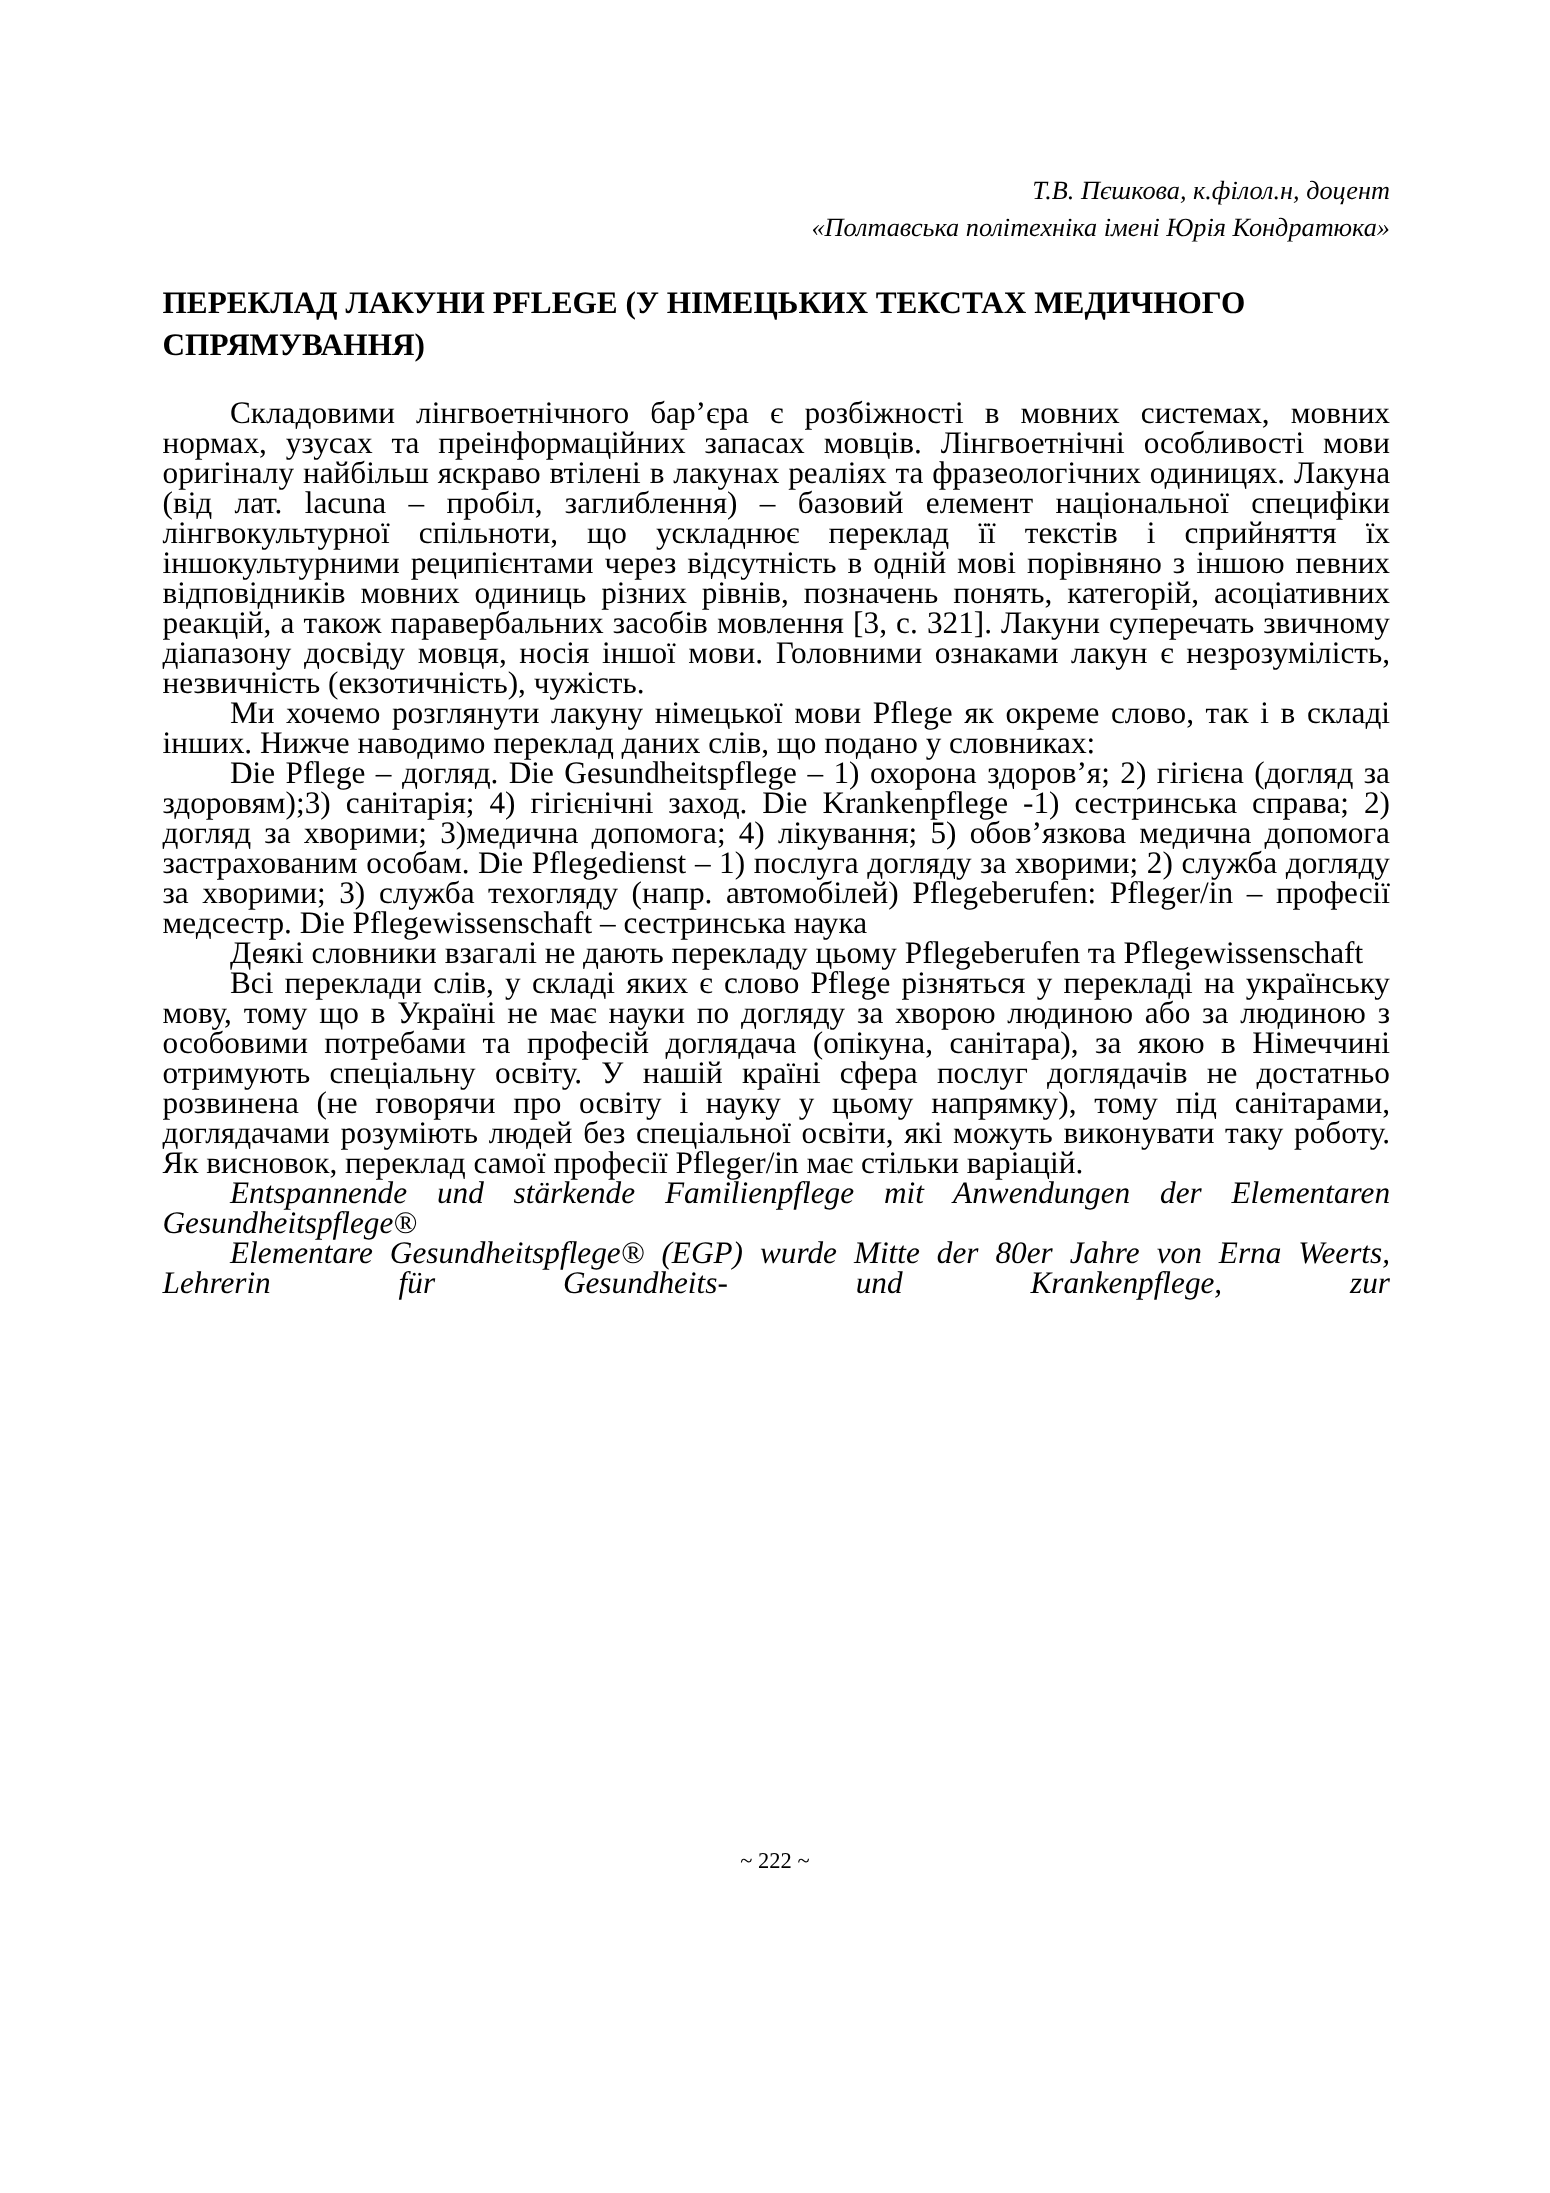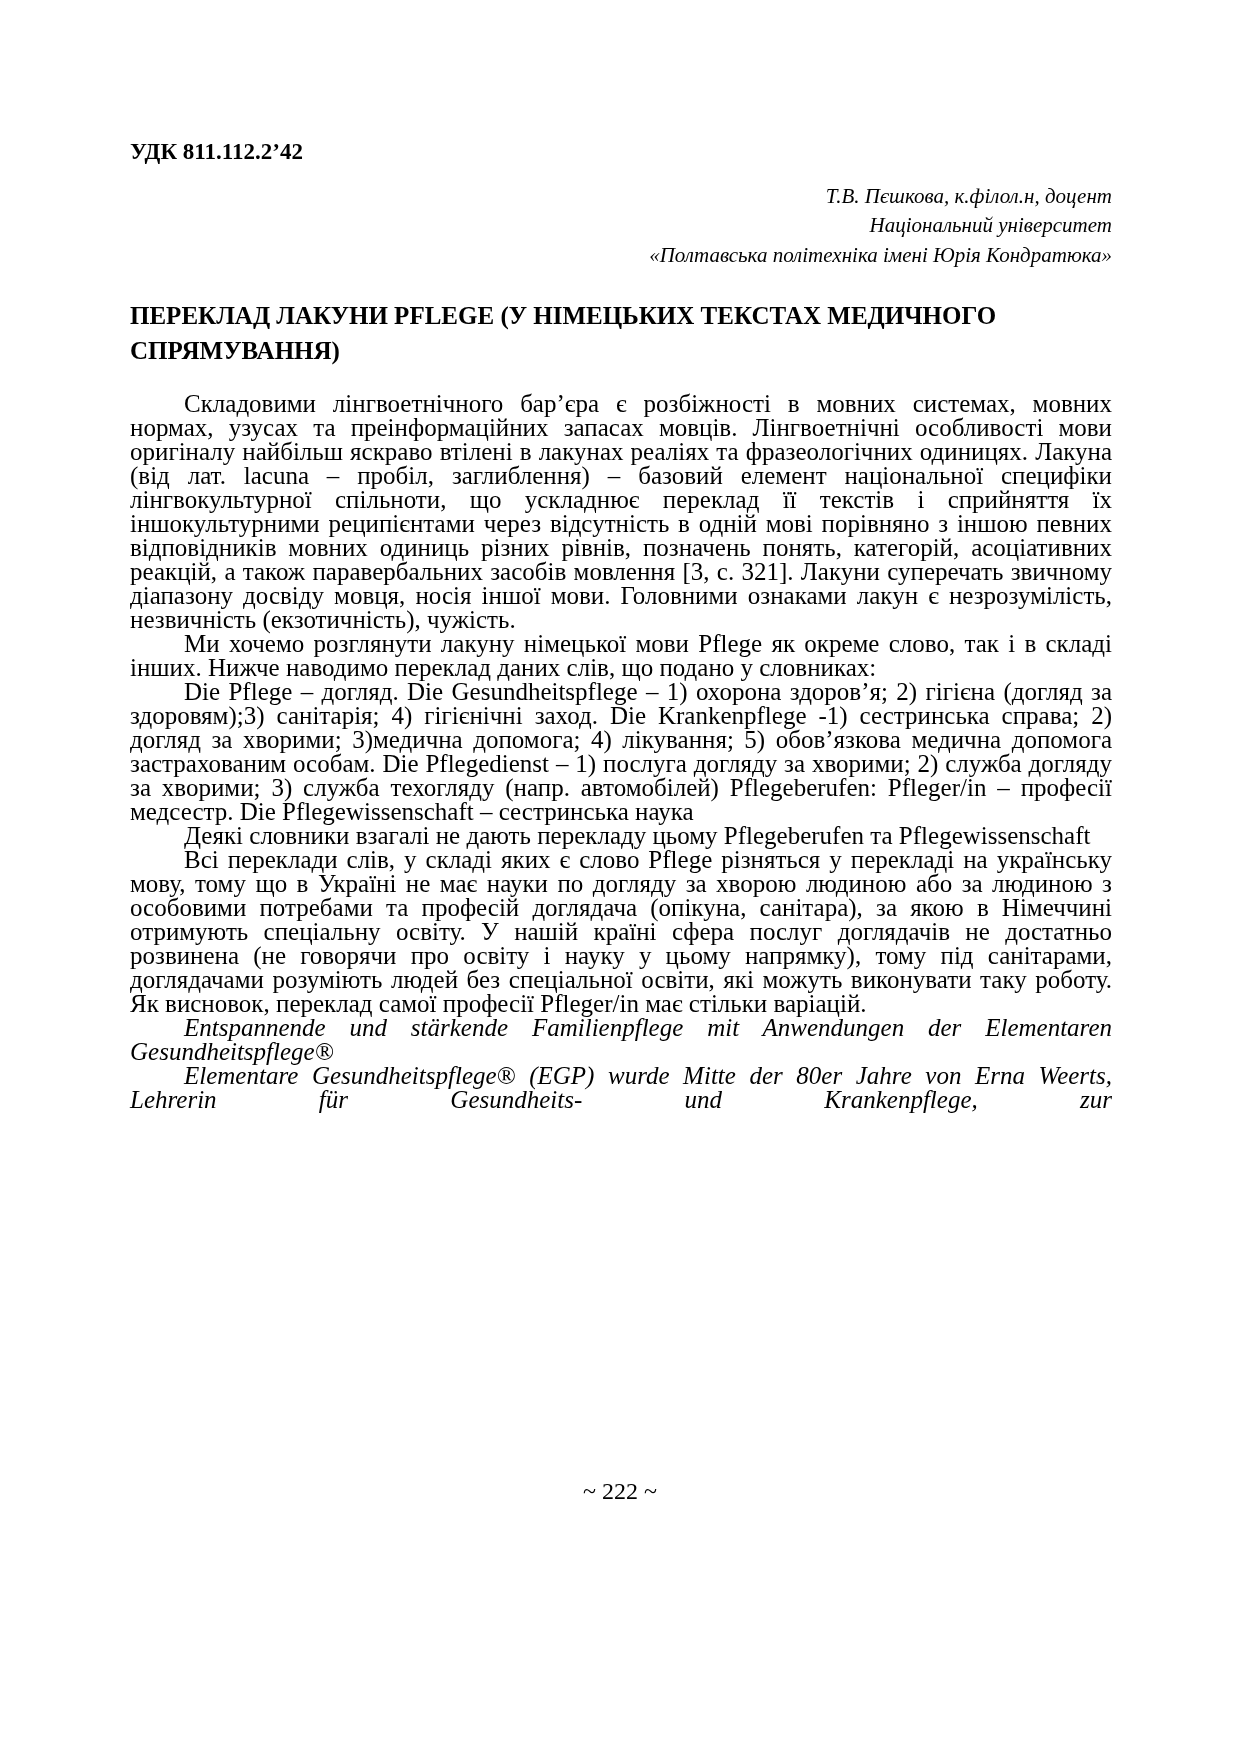--- a/index.html
+++ b/index.html
@@ -45,33 +45,31 @@
     text-indent: 54px;
   }
   .para.italic { font-style: italic; font-family: Liberation Serif, serif; }
   .para.justify-last { text-align-last: justify; }
   .page-footer {
     position: absolute;
     top: 1478px;
     left: 0;
     width: 100%;
     text-align: center;
-    font-size: 24px;
+    font-size: 18px;
   }
 </style>
 </head>
 <body>
 
 <div class="page">
 
-  <div class="udk">УДК 811.112.2’42</div>
 
   <div class="authors">
     <div>Т.В. Пєшкова, к.філол.н, доцент</div>
-    <div>Національний університет</div>
     <div>«Полтавська політехніка імені Юрія Кондратюка»</div>
   </div>
 
   <h1 class="article-title">ПЕРЕКЛАД ЛАКУНИ PFLEGE (У НІМЕЦЬКИХ ТЕКСТАХ МЕДИЧНОГО СПРЯМУВАННЯ)</h1>
 
   <p class="para">Складовими лінгвоетнічного бар’єра є розбіжності в мовних системах, мовних нормах, узусах та преінформаційних запасах мовців. Лінгвоетнічні особливості мови оригіналу найбільш яскраво втілені в лакунах реаліях та фразеологічних одиницях. Лакуна (від лат. lacuna – пробіл, заглиблення) – базовий елемент національної специфіки лінгвокультурної спільноти, що ускладнює переклад її текстів і сприйняття їх іншокультурними реципієнтами через відсутність в одній мові порівняно з іншою певних відповідників мовних одиниць різних рівнів, позначень понять, категорій, асоціативних реакцій, а також паравербальних засобів мовлення [3, с. 321]. Лакуни суперечать звичному діапазону досвіду мовця, носія іншої мови. Головними ознаками лакун є незрозумілість, незвичність (екзотичність), чужість.</p>
 
   <p class="para">Ми хочемо розглянути лакуну німецької мови Pflege як окреме слово, так і в складі інших. Нижче наводимо переклад даних слів, що подано у словниках:</p>
 
   <p class="para">Die Pflege – догляд. Die Gesundheitspflege – 1) охорона здоров’я; 2) гігієна (догляд за здоровям);3) санітарія; 4) гігієнічні заход. Die Krankenpflege -1) сестринська справа; 2) догляд за хворими; 3)медична допомога; 4) лікування; 5) обов’язкова медична допомога застрахованим особам. Die Pflegedienst – 1) послуга догляду за хворими; 2) служба догляду за хворими; 3) служба техогляду (напр. автомобілей) Pflegeberufen: Pfleger/in – професії медсестр. Die Pflegewissenschaft – сестринська наука</p>

